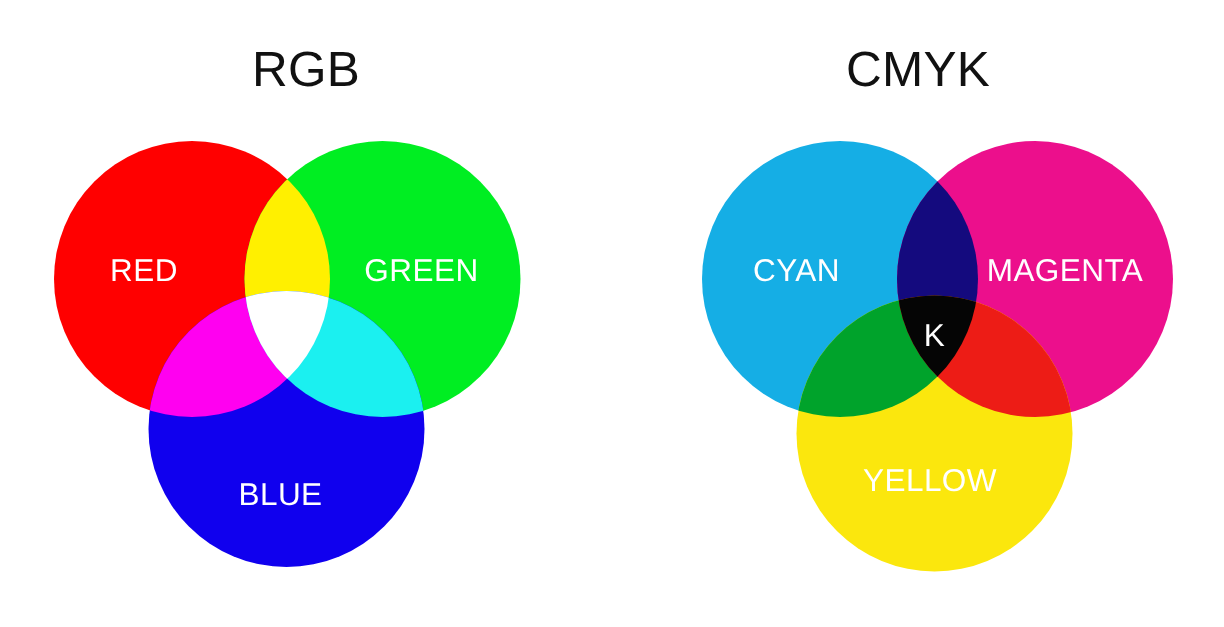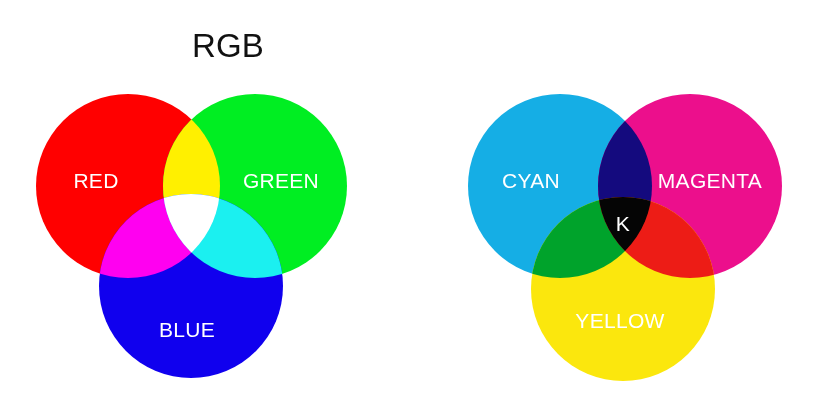--- a/index.html
+++ b/index.html
@@ -17,21 +17,20 @@
   .canvas {
     position: relative;
     width: 816px;
     height: 418px;
     background: #ffffff;
   }
   .diagram {
     position: absolute;
     top: 0;
     height: 418px;
-    padding-left: 48px;
   }
   #rgb-diagram { left: 0px;   width: 408px; }
   #cmyk-diagram { left: 408px; width: 408px; }
 
   .diagram-title {
     position: absolute;
     top: 26px;
     left: 0;
     width: 100%;
     text-align: center;
@@ -109,20 +108,21 @@
       </g>
 
       <text class="venn-label" x="96" y="182">RED</text>
       <text class="venn-label" x="281" y="182">GREEN</text>
       <text class="venn-label" x="187" y="331">BLUE</text>
     </svg>
   </div>
 
   <div class="diagram" id="cmyk-diagram">
 
+    <div class="diagram-title">CMYK</div>
 
     <svg class="venn-svg" viewBox="0 0 408 418">
       <defs>
         <clipPath id="cmyk-clip-cyan">
           <circle cx="152" cy="186" r="92"></circle>
         </clipPath>
         <clipPath id="cmyk-clip-magenta">
           <circle cx="282" cy="186" r="92"></circle>
         </clipPath>
         <clipPath id="cmyk-clip-yellow">

